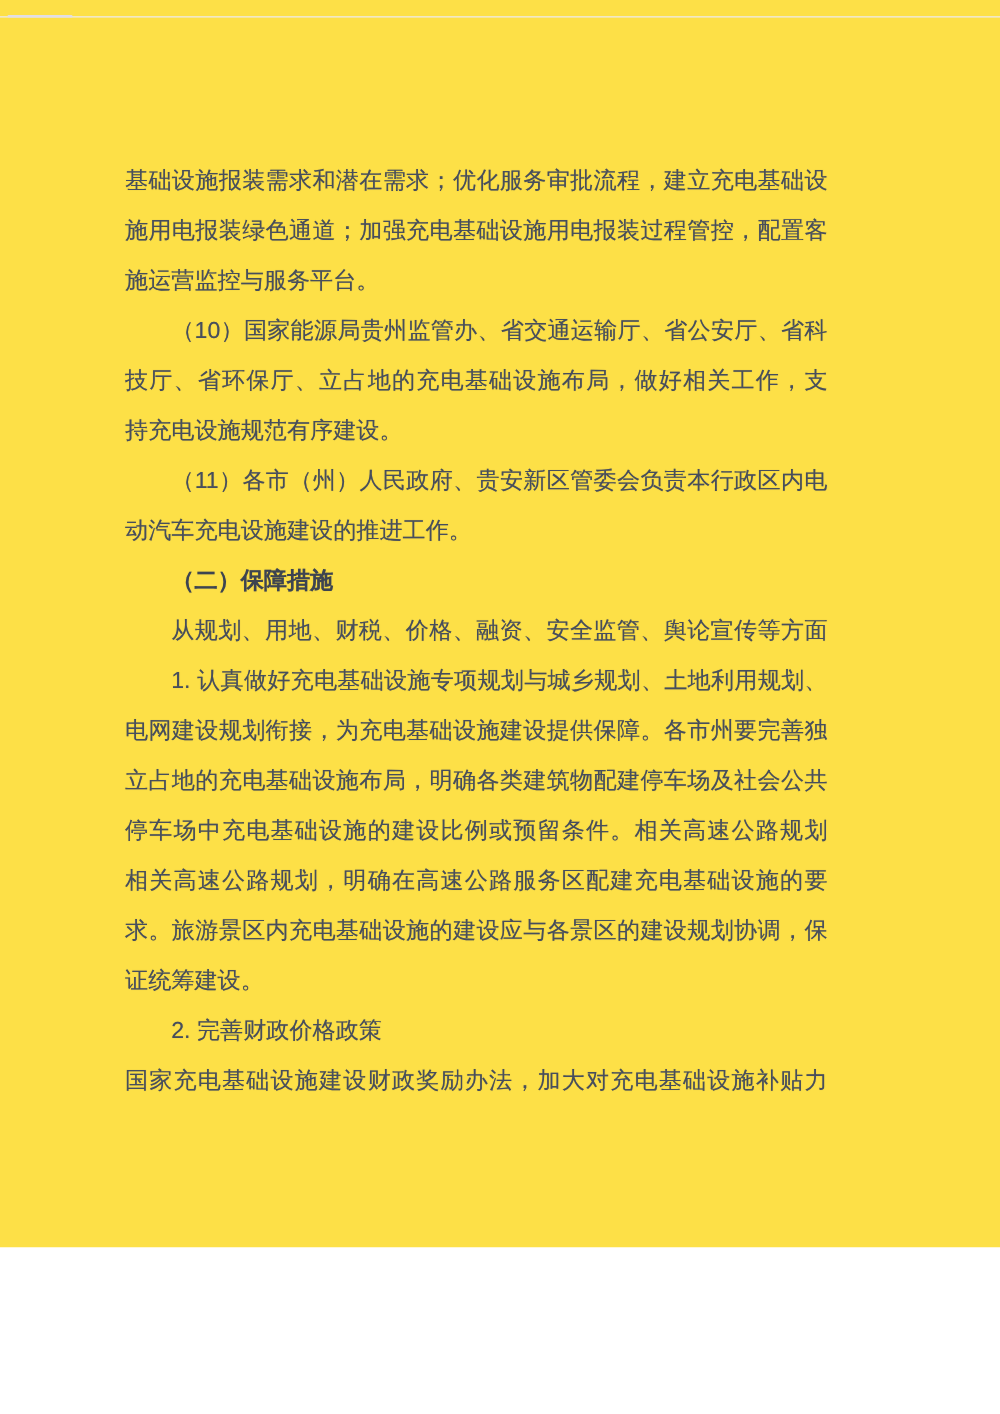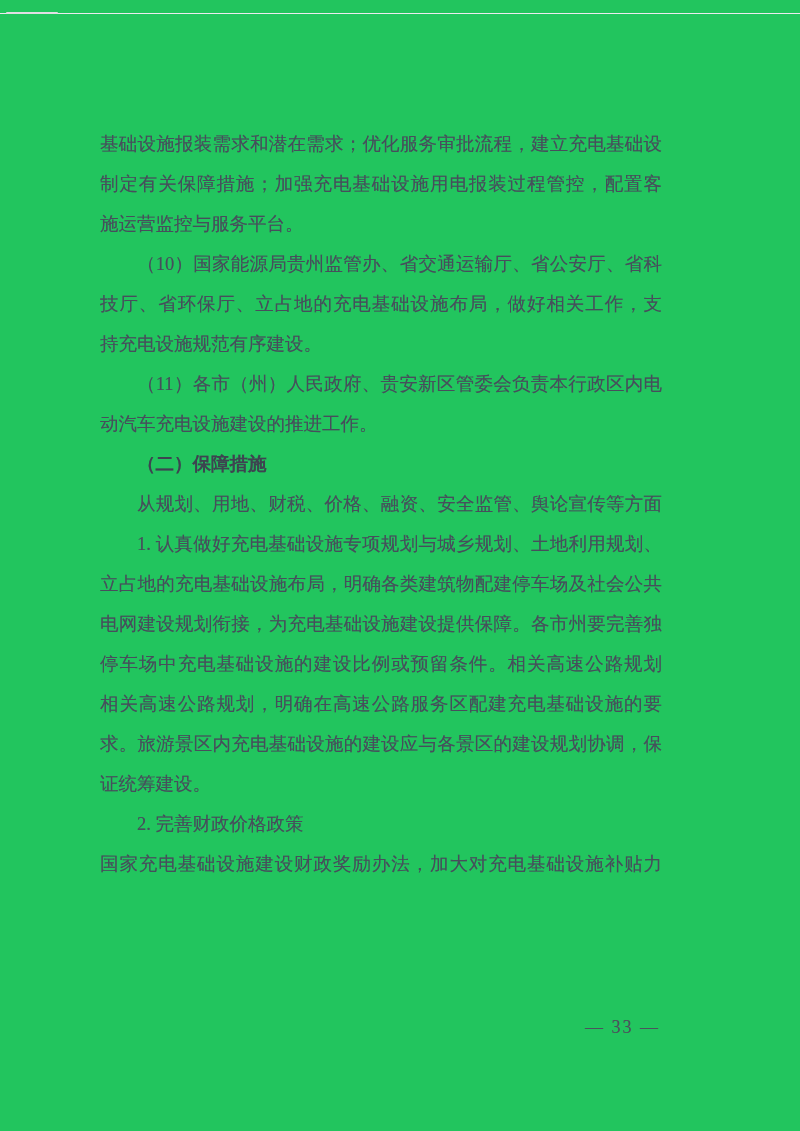--- a/index.html
+++ b/index.html
@@ -3,24 +3,24 @@
 <meta charset="utf-8">
 <style>
   html, body {
     margin: 0;
     padding: 0;
     background: #ffffff;
   }
   .page {
     position: relative;
     width: 800px;
-    height: 1131px;
-    background: #22c55e;
+    height: 998px;
+    background: #fde047;
     overflow: hidden;
-    font-family: Liberation Serif, serif;
+    font-family: Liberation Sans, sans-serif;
   }
   
   .scan-line {
     position: absolute;
     top: 13px;
     left: 0;
     width: 100%;
     height: 1px;
     background: #edeaef;
   }
@@ -73,32 +73,32 @@
 </style>
 </head>
 <body>
 
 <div class="page">
   <div class="scan-line"></div>
   <div class="scan-line-stub"></div>
 
   <div class="text-block" id="doc-lines">
       <div class="line justify">基础设施报装需求和潜在需求；优化服务审批流程，建立充电基础设</div>
-      <div class="line justify">制定有关保障措施；加强充电基础设施用电报装过程管控，配置客</div>
+      <div class="line justify">施用电报装绿色通道；加强充电基础设施用电报装过程管控，配置客</div>
       <div class="line">施运营监控与服务平台。</div>
       <div class="line justify indent">（10）国家能源局贵州监管办、省交通运输厅、省公安厅、省科</div>
       <div class="line justify">技厅、省环保厅、立占地的充电基础设施布局，做好相关工作，支</div>
       <div class="line">持充电设施规范有序建设。</div>
       <div class="line justify indent">（11）各市（州）人民政府、贵安新区管委会负责本行政区内电</div>
       <div class="line">动汽车充电设施建设的推进工作。</div>
       <div class="line indent bold">（二）保障措施</div>
       <div class="line justify indent">从规划、用地、财税、价格、融资、安全监管、舆论宣传等方面</div>
       <div class="line justify indent">1. 认真做好充电基础设施专项规划与城乡规划、土地利用规划、</div>
+      <div class="line justify">电网建设规划衔接，为充电基础设施建设提供保障。各市州要完善独</div>
       <div class="line justify">立占地的充电基础设施布局，明确各类建筑物配建停车场及社会公共</div>
-      <div class="line justify">电网建设规划衔接，为充电基础设施建设提供保障。各市州要完善独</div>
       <div class="line justify">停车场中充电基础设施的建设比例或预留条件。相关高速公路规划</div>
       <div class="line justify">相关高速公路规划，明确在高速公路服务区配建充电基础设施的要</div>
       <div class="line justify">求。旅游景区内充电基础设施的建设应与各景区的建设规划协调，保</div>
       <div class="line">证统筹建设。</div>
       <div class="line indent">2.  完善财政价格政策</div>
       <div class="line justify">国家充电基础设施建设财政奖励办法，加大对充电基础设施补贴力</div>
     </div>
 
   <div class="page-number">— 33 —</div>
 </div>

